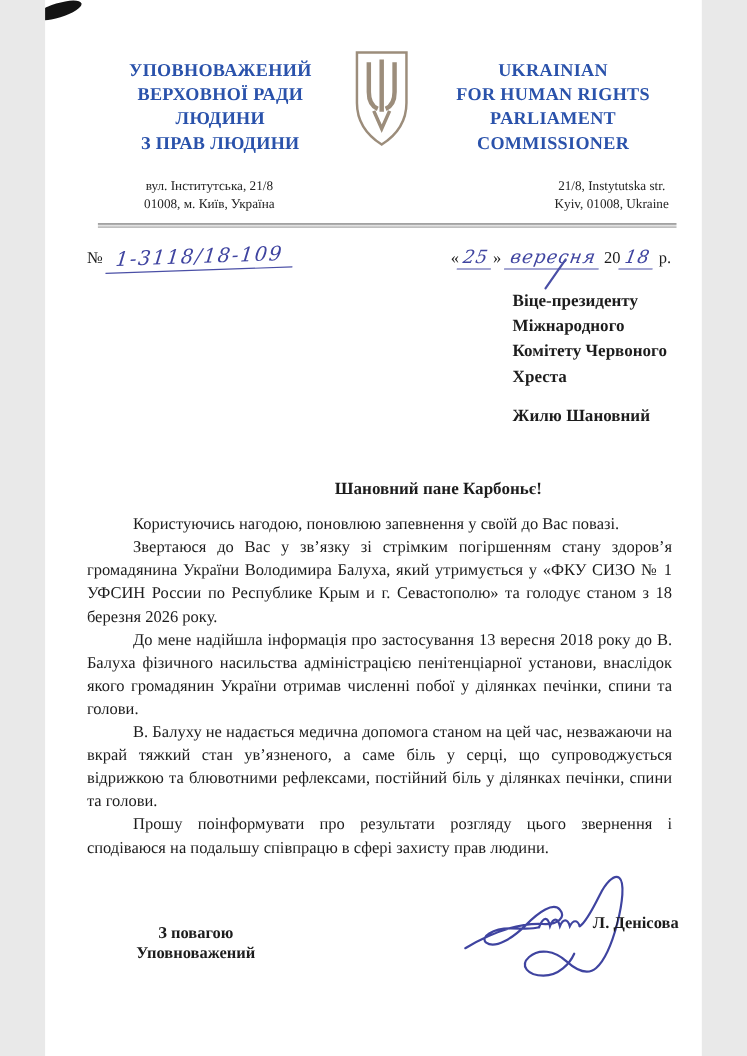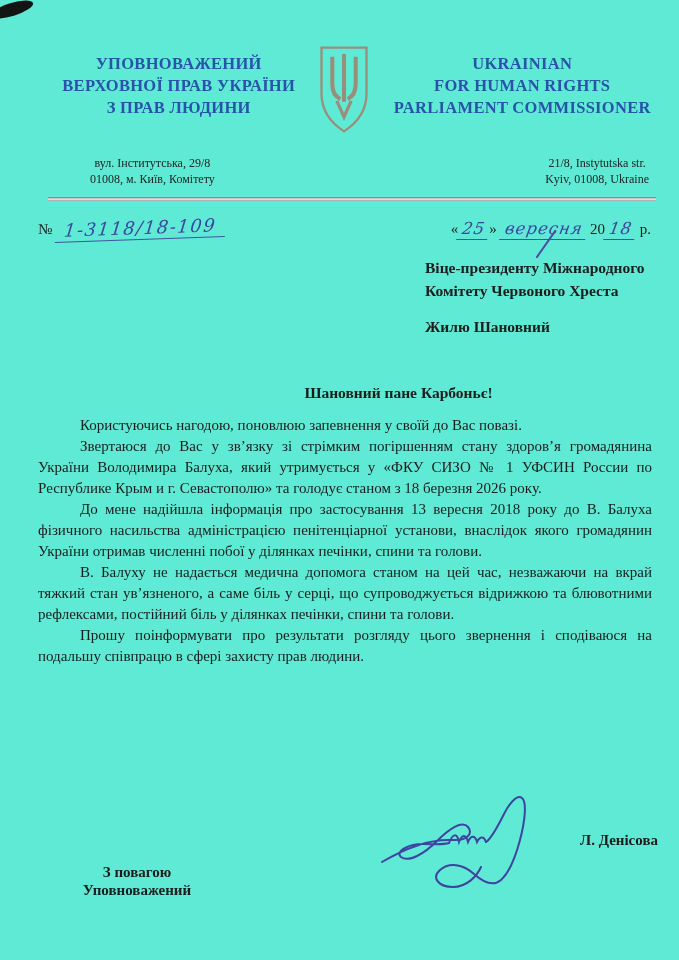--- a/index.html
+++ b/index.html
@@ -1,20 +1,20 @@
 <!DOCTYPE html>
 <html><head>
 <meta charset="utf-8">
 <style>
   html,body{margin:0;padding:0;background:#e9e9e9;}
   .page{
     position:relative;
-    width:679px;height:960px;
+    width:597px;height:960px;
     margin:0 auto;
-    background:#5eead4;
+    background:#ffffff;
     overflow:hidden;
     font-family:"Liberation Serif", serif;
     color:#1c1c1c;
   }
   
   .corner-artifact{
     position:absolute;left:-10px;top:3px;width:44px;height:13px;
     background:#141414;border-radius:50%;
     transform:rotate(-17deg);
   }
@@ -89,40 +89,40 @@
   }
   .body-text{margin:13px 27px 0 38px;}
   .body-text p{
     margin:0;
     font-size:15px;line-height:21px;
     text-align:justify;
     text-indent:42px;
   }
   
   .closing{
-    position:absolute;left:62px;top:863px;width:150px;
+    position:absolute;left:62px;top:840px;width:150px;
     text-align:center;font-weight:bold;font-size:15px;line-height:18px;
   }
   .signer-name{
     position:absolute;right:21px;top:832px;
     font-weight:bold;font-size:15px;
   }
   .signature-svg{position:absolute;left:376px;top:794px;}
 </style>
 </head>
 <body>
 
 <div class="page">
 
   <div class="corner-artifact"></div>
 
   <div class="letterhead-row">
     <div class="org-block">
       <div>УПОВНОВАЖЕНИЙ</div>
-      <div>ВЕРХОВНОЇ ПРАВ УКРАЇНИ</div>
+      <div>ВЕРХОВНОЇ РАДИ ЛЮДИНИ</div>
       <div>З ПРАВ ЛЮДИНИ</div>
     </div>
     <div class="emblem-wrap">
       <svg width="54" height="90" viewBox="0 0 60 100">
         <g fill="none" stroke="#9c8d7b" stroke-width="3">
           <path d="M5 3 H55 V54 Q55 80 30 96 Q5 80 5 54 Z" stroke-width="2.5"></path>
           <path d="M17 13 V43 Q17 56 26 60" stroke-width="4.5"></path>
           <path d="M43 13 V43 Q43 56 34 60" stroke-width="4.5"></path>
           <path d="M30 10 V63" stroke-width="4.5"></path>
           <path d="M22 62 L30 80 L38 62" stroke-width="3.5"></path>
@@ -131,22 +131,22 @@
     </div>
     <div class="org-block">
       <div>UKRAINIAN</div>
       <div>FOR HUMAN RIGHTS</div>
       <div>PARLIAMENT COMMISSIONER</div>
     </div>
   </div>
 
   <div class="contacts-row">
     <div class="addr-col">
-      <div>вул. Інститутська, 29/8</div>
-      <div>01008, м. Київ, Комітету</div>
+      <div>вул. Інститутська, 21/8</div>
+      <div>01008, м. Київ, Україна</div>
     </div>
     <div class="addr-col">
       <div>21/8, Instytutska str.</div>
       <div>Kyiv, 01008, Ukraine</div>
     </div>
   </div>
 
   <hr class="rule">
 
   <div class="ref-date-row">

